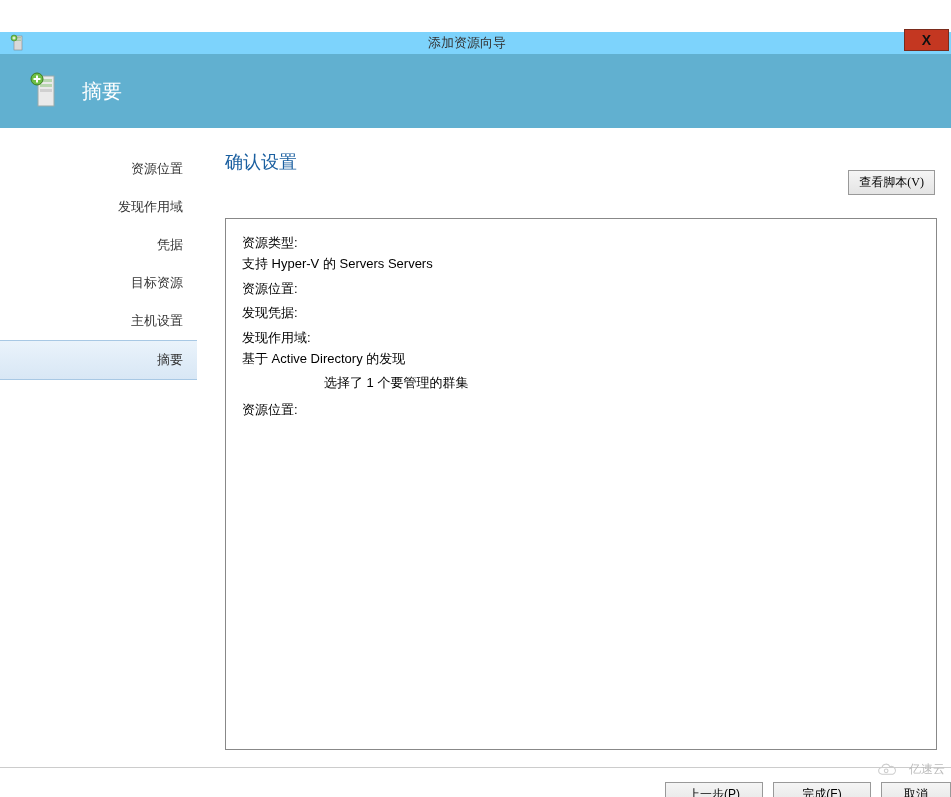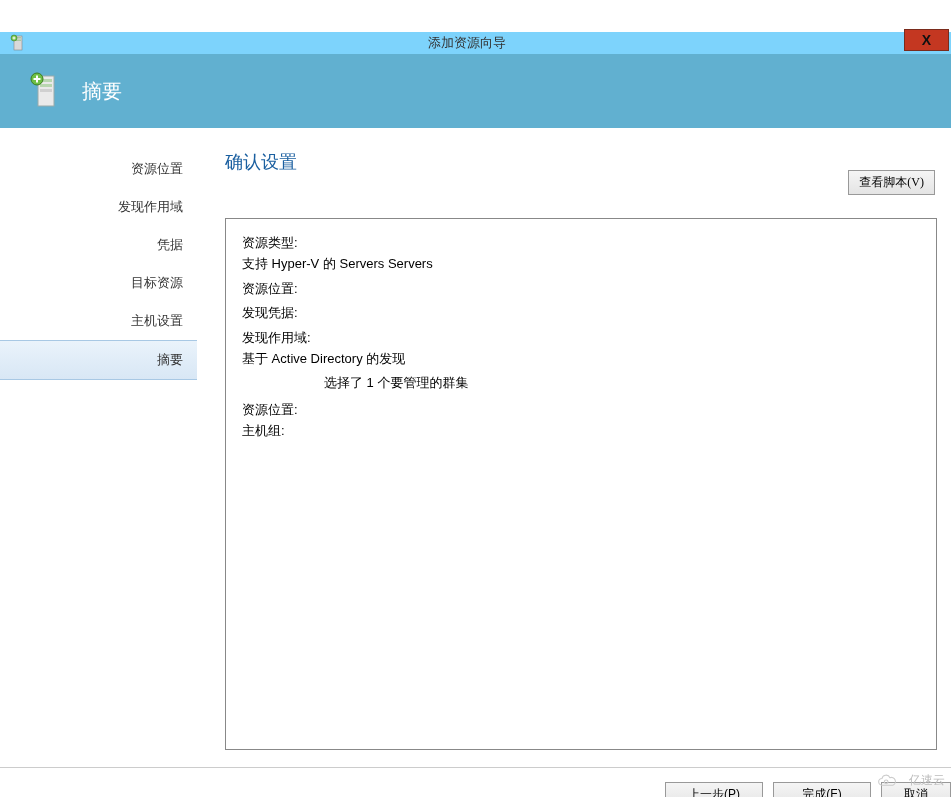--- a/index.html
+++ b/index.html
@@ -29,21 +29,21 @@
     .summary-box { border: 1px solid #888; padding: 14px 16px 14px 16px; margin-top:44px; height: 532px; overflow:auto; font-size:13px; }
     .kv-row { display:flex; margin-bottom: 4px; line-height: 1.6; flex-direction: column; }
     .kv-label { width: 82px; }
     .kv-value { flex:1; }
     .indent { padding-left: 82px; }
 
     .footer { height: 54px; border-top: 1px solid #ccc; display:flex; align-items:center; justify-content:flex-end; gap:10px; padding-right:0; background:#fff;}
     .footer button { width: 98px; height: 26px; font-size:12px; background: linear-gradient(#f5f5f5,#e4e4e4); border:1px solid #999; cursor:pointer; }
     .footer button.cancel-half { width: 70px; }
 
-    .watermark { position:absolute; bottom:8px; right:6px; font-size:12px; color:#bbb; display:flex; align-items:center; gap:12px; pointer-events:none;}
+    .watermark { position:absolute; bottom:19px; right:6px; font-size:12px; color:#bbb; display:flex; align-items:center; gap:12px; pointer-events:none;}
     .watermark-icon { width:20px; height:14px; }
 
     
     .server-icon-svg { display:block; }
   </style>
 </head>
 <body>
 
 <div class="title-bar">
   <div class="small-icon">
@@ -104,21 +104,20 @@
         <div class="kv-label">发现凭据:</div>
       </div>
       <div class="kv-row">
         <div class="kv-label">发现作用域:</div>
         <div class="kv-value">基于 Active Directory 的发现</div>
       </div>
       <div class="indent">选择了 1 个要管理的群集</div>
       <div style="height:8px"></div>
       <div class="kv-row">
         <div class="kv-label">资源位置:</div>
-        <div class="kv-value">主机组:</div>
       </div>
     </div>
   </div>
 </div>
 
 <div class="footer">
   <button>上一步(P)</button>
   <button>完成(F)</button>
   <button class="cancel-half">取消</button>
 </div>

